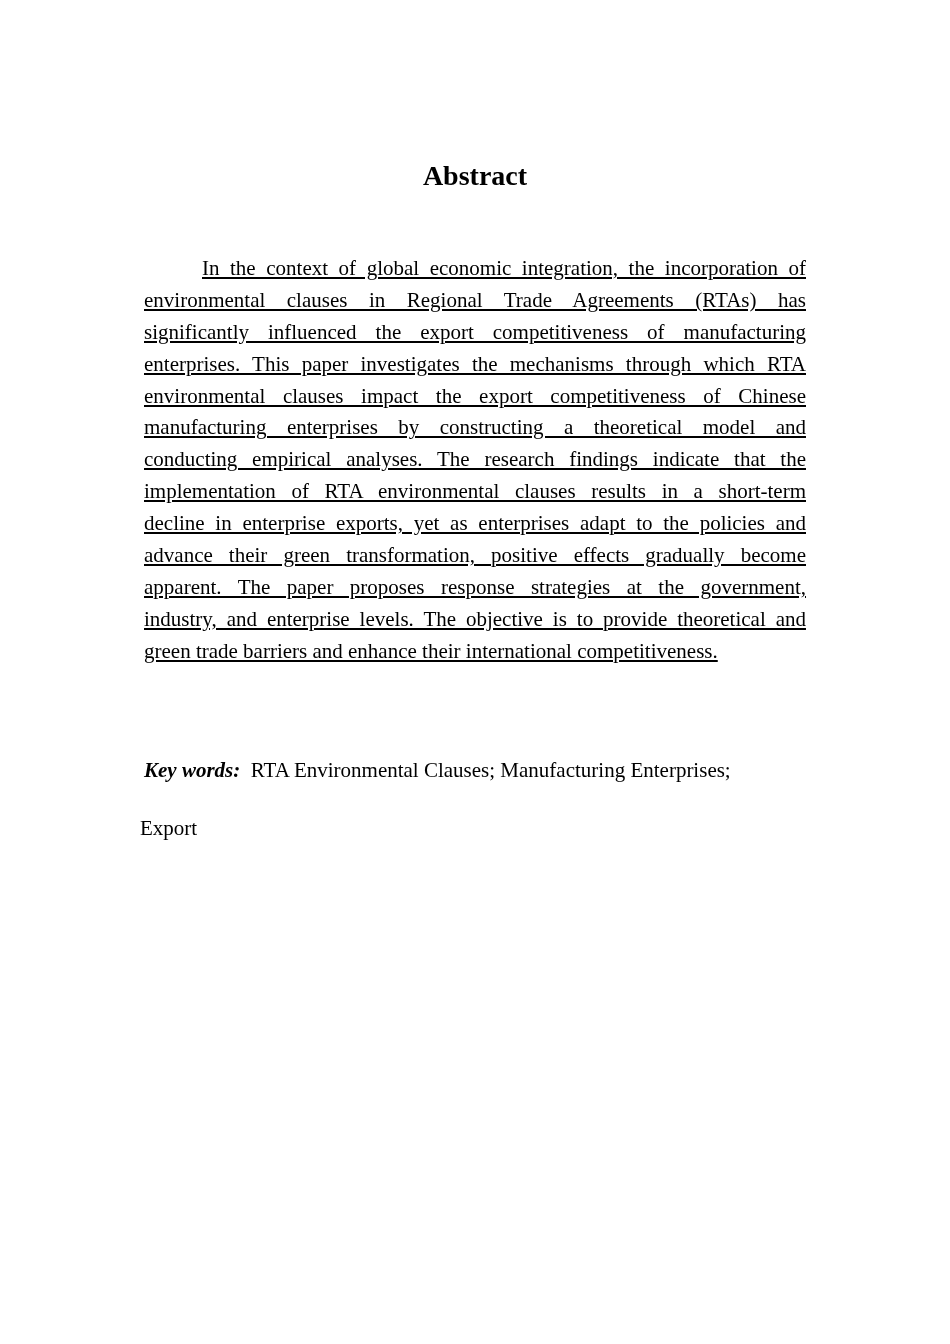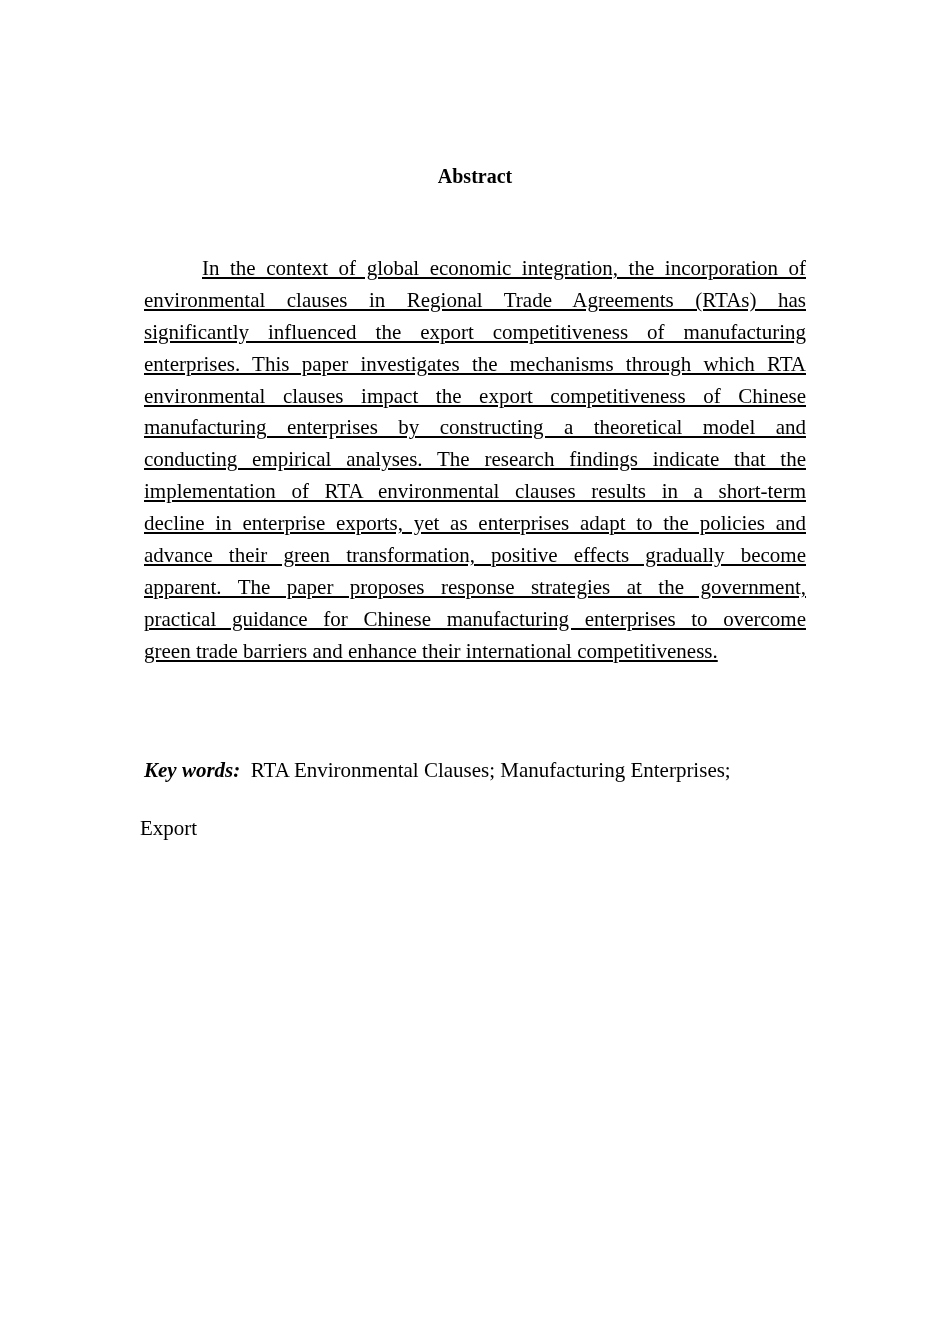--- a/index.html
+++ b/index.html
@@ -21,21 +21,21 @@
       width: 950px; height: 1344px;
       background: #ffffff;
     }
     .title {
       position: absolute;
       left: 0;
       width: 950px;
       top: 160px;
       text-align: center;
       font-weight: bold;
-      font-size: 20px;
+      font-size: 28px;
       line-height: 32px;
     }
     .abstract-body {
       position: absolute;
       left: 144px;
       width: 662px;
       top: 253px;
       text-decoration: underline;
     }
     .line {
@@ -87,21 +87,21 @@
     <span class="line">environmental clauses in Regional Trade Agreements (RTAs) has</span>
     <span class="line">significantly influenced the export competitiveness of manufacturing</span>
     <span class="line">enterprises. This paper investigates the mechanisms through which RTA</span>
     <span class="line">environmental clauses impact the export competitiveness of Chinese</span>
     <span class="line">manufacturing enterprises by constructing a theoretical model and</span>
     <span class="line">conducting empirical analyses. The research findings indicate that the</span>
     <span class="line">implementation of RTA environmental clauses results in a short-term</span>
     <span class="line">decline in enterprise exports, yet as enterprises adapt to the policies and</span>
     <span class="line">advance their green transformation, positive effects gradually become</span>
     <span class="line">apparent. The paper proposes response strategies at the government,</span>
-    <span class="line">practical guidance for Chinese manufacturing enterprises to overcome</span>
+    <span class="line">industry, and enterprise levels. The objective is to provide theoretical and</span>
     <span class="line last">green trade barriers and enhance their international competitiveness.</span>
   </div>
 
   <div class="keywords">
     <span class="label">Key words:</span>&nbsp;&nbsp;<span>RTA Environmental Clauses; Manufacturing Enterprises;</span>
   </div>
   <div class="keywords-cont">Export</div>
 
 </div>
 

